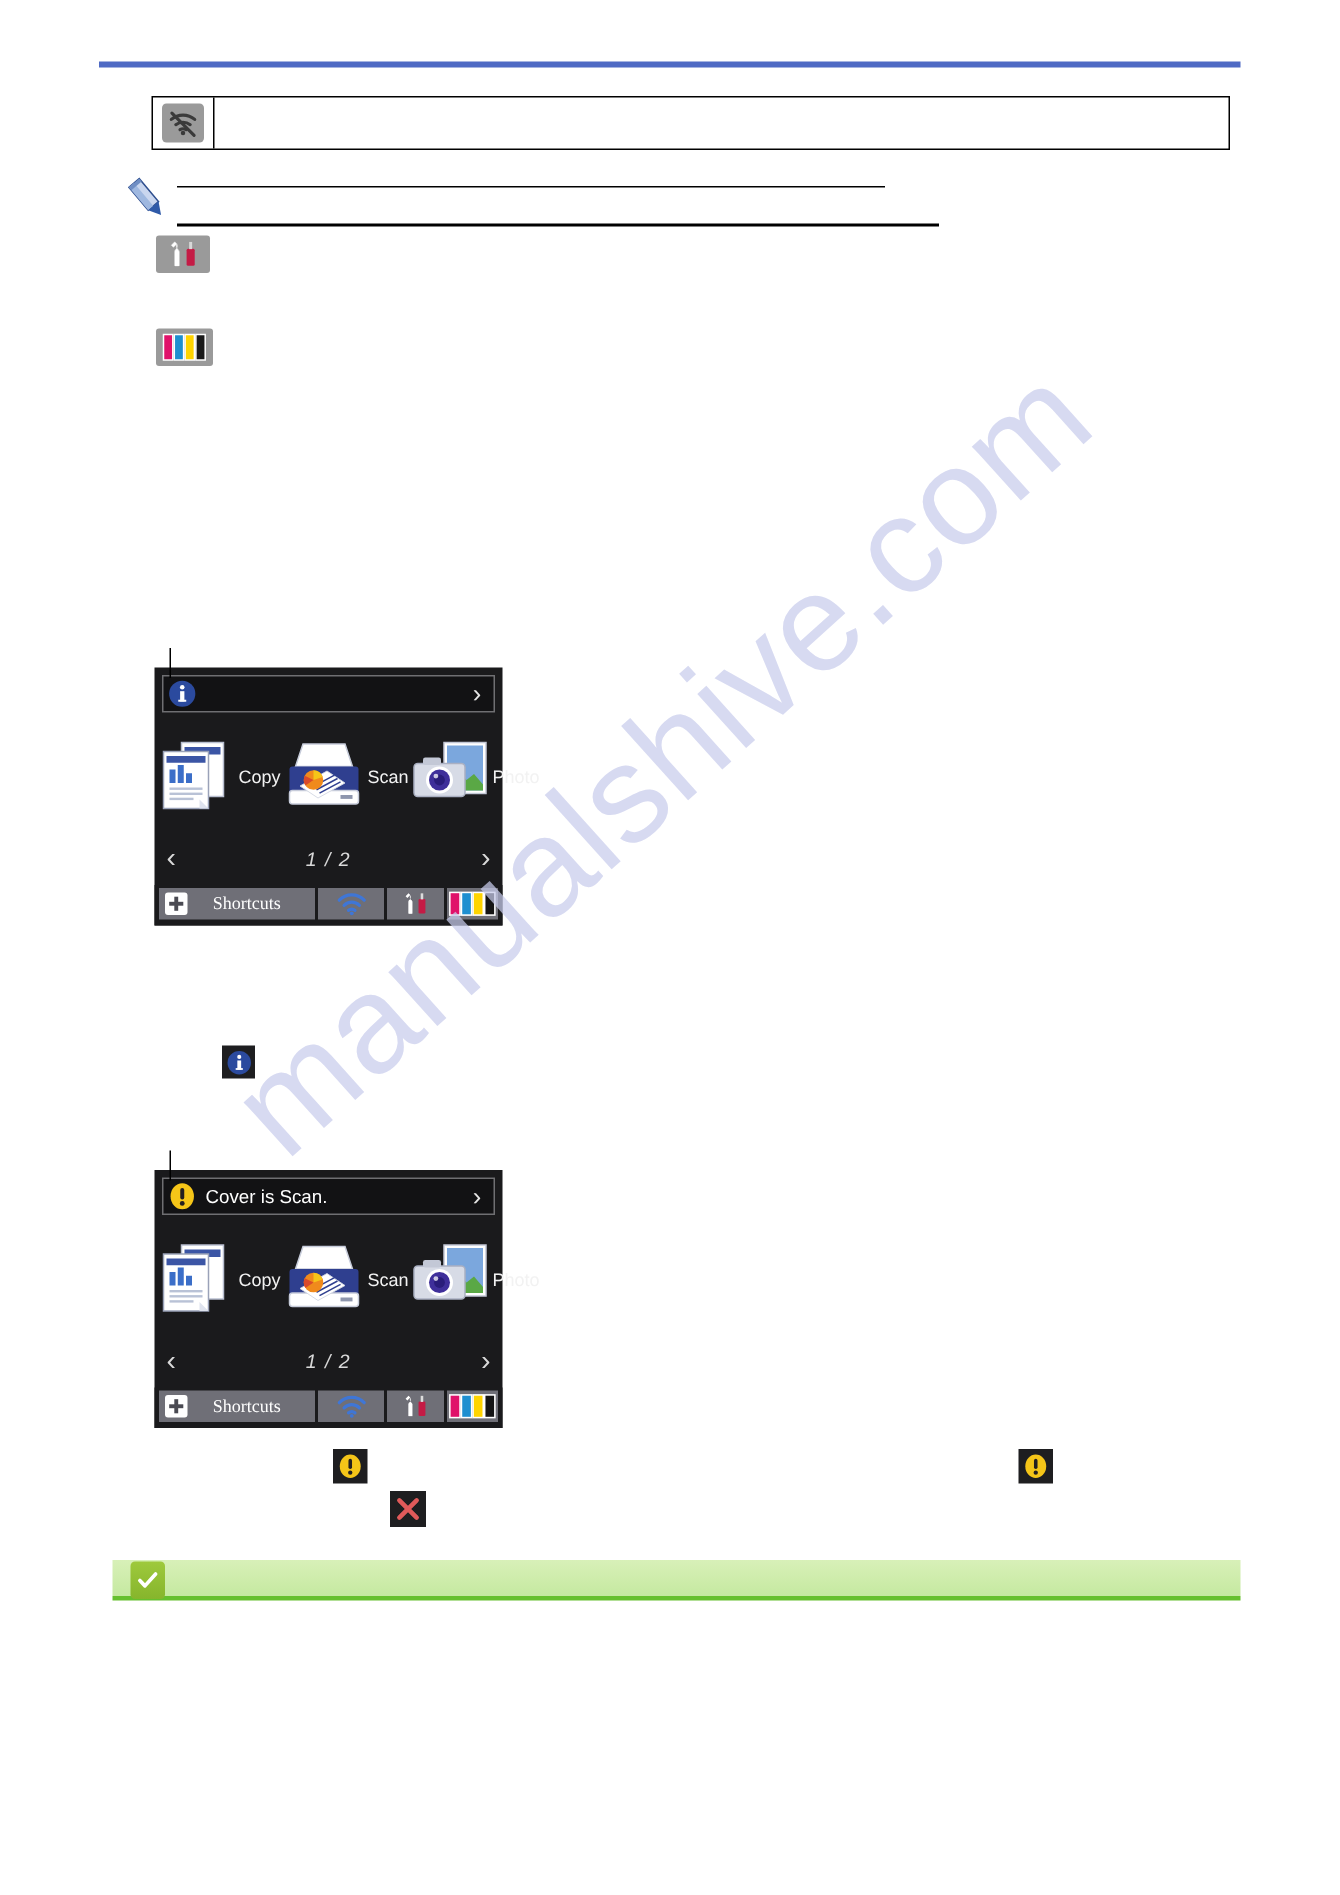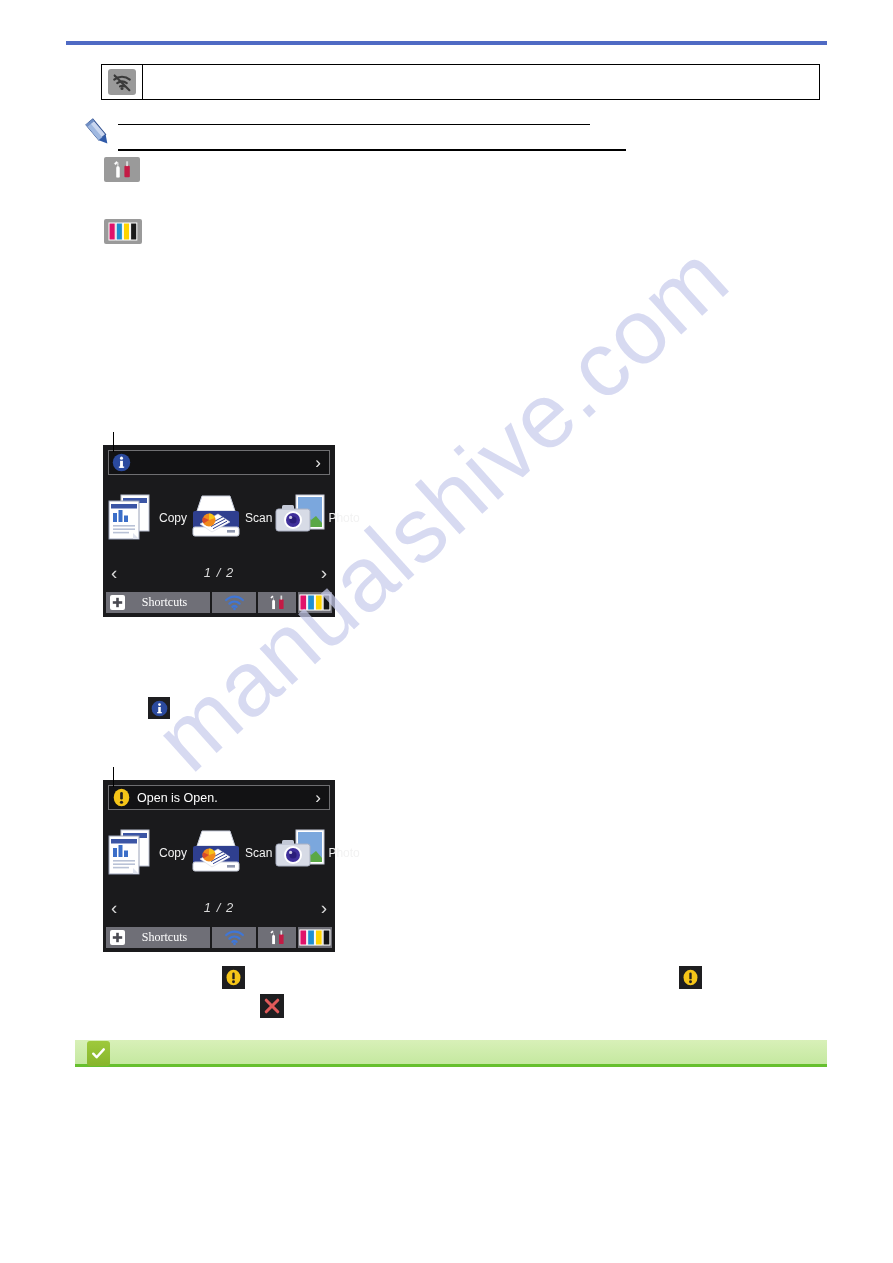--- a/index.html
+++ b/index.html
@@ -499,21 +499,21 @@
 <div class="lcd lcd-2">
 
   <div class="lcd-banner">
     <div class="lcd-banner-icon">
       <svg width="19" height="19" viewBox="0 0 20 20" aria-hidden="true">
         <ellipse cx="10" cy="10" rx="8.2" ry="9.2" fill="#f5c518"></ellipse>
         <rect x="8.6" y="4.2" width="2.8" height="8.0" rx="1.4" fill="#231f20"></rect>
         <circle cx="10" cy="15.0" r="1.7" fill="#231f20"></circle>
       </svg>
     </div>
-    <div class="lcd-banner-text">Open is Open.</div>
+    <div class="lcd-banner-text">Cover is Scan.</div>
     <div class="lcd-banner-chevron">›</div>
   </div>
 
   <div class="lcd-apps">
 
     <div class="lcd-app">
       <div class="lcd-app-icon">
         <svg width="56" height="50" viewBox="0 0 56 50" aria-hidden="true">
           <rect x="18" y="3" width="28" height="36" fill="#ffffff" stroke="#b9bfd0" stroke-width="1"></rect>
           <rect x="20" y="6" width="24" height="5" fill="#3b55a5"></rect>

